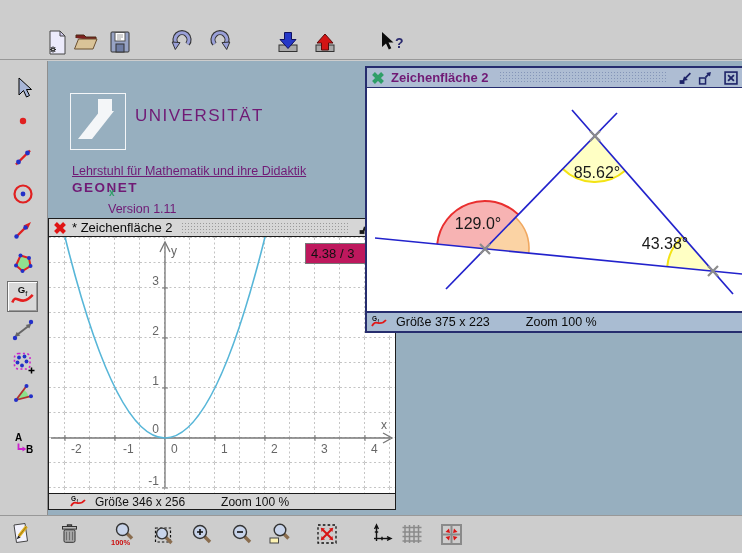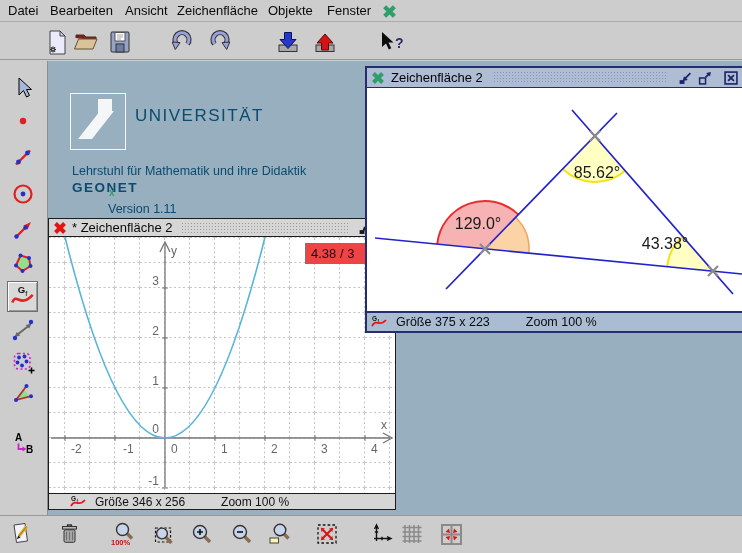--- a/index.html
+++ b/index.html
@@ -21,48 +21,48 @@
              border-right:1px solid #8e8e8e; }
   .tool { position:absolute; left:10px; width:26px; height:26px; }
   .tool-selected-box { position:absolute; left:7px; top:281px; width:31px; height:31px;
     background:#d9d9d9; border:1px solid #6e6e6e;
     box-shadow: inset 1px 1px 0 #ffffff, inset -1px -1px 0 #9a9a9a; }
 
   
   .desktop { position:absolute; left:48px; top:61px; width:694px; height:454px; background:#97afbf; }
   .branding-square { position:absolute; left:70px; top:93px; width:56px; height:57px;
                      border:1px solid #f4f6f8; }
-  .brand-text { position:absolute; color:#0c4a6e; white-space:nowrap; }
+  .brand-text { position:absolute; color:#701a75; white-space:nowrap; }
   .uni1 { left:135px; top:106px; font-size:17px; letter-spacing:1.5px; }
   .uni2 { left:135px; top:125px; font-size:17px; letter-spacing:1.5px; }
-  .dept { left:72px; top:164px; font-size:12.5px; }
+  .dept { left:72px; top:164px; font-size:12.5px;text-decoration:underline; }
   .geonet { left:72px; top:180px; font-size:13.5px; font-weight:bold; letter-spacing:1.5px; }
   .geonet-x { position:absolute; left:109px; top:187px; font-size:10px; font-weight:bold; color:#2f9e68; }
   .version { left:72px; top:202px; font-size:12.5px;margin-left:36px; }
 
   
   .window1 { position:absolute; left:48px; top:218px; width:348px; z-index:2;
              border:1px solid #1c1c1c; background:#d6d6d6; }
   .w1-titlebar { height:18px; display:flex; align-items:center; gap:5px; padding:0 4px;
                  background:#d6d6d6; border-bottom:1px solid #1c1c1c; }
   .w1-title { font-size:13px; color:#0a0a0a; white-space:nowrap; }
   .stipple1 { flex:1; height:12px; margin:0 4px;
     background-image: radial-gradient(circle, #9a9a9a 0.8px, rgba(0,0,0,0) 0.9px);
     background-size:3px 3px; }
   .w1-content { position:relative; width:346px; height:256px; background:#ffffff; overflow:visible; }
   .w1-status { height:16px; display:flex; align-items:center; gap:8px; padding:0 21px;
                border-top:1px solid #1c1c1c; background:#d6d6d6; font-size:12px; }
-  .readout { position:absolute; left:256px; top:6px; width:84px; height:21px; background:#ef4444;
+  .readout { position:absolute; left:256px; top:6px; width:84px; height:21px; background:#be185d;
              border:1px solid #777; font-size:13px; line-height:19px; padding-left:5px; color:#111; }
 
   .window2 { position:absolute; left:365px; top:66px; width:379px; z-index:3;
              border:2px solid #262d6e; background:#aebdd3; }
   .w2-titlebar { height:20px; display:flex; align-items:center; gap:6px; padding:0 4px;
                  background:#aebdd3; border-bottom:1px solid #262d6e; }
-  .w2-title { font-size:13px; color:#000000; white-space:nowrap; }
+  .w2-title { font-size:13px; color:#701a75; white-space:nowrap;font-weight:bold; }
   .stipple2 { flex:1; height:13px; margin:0 4px;
     background-image: radial-gradient(circle, #8495b8 0.8px, rgba(0,0,0,0) 0.9px);
     background-size:3px 3px; }
   .w2-content { position:relative; width:375px; height:223px; background:#ffffff; }
   .w2-status { height:20px; display:flex; align-items:center; gap:8px; padding:0 4px;
                border-top:2px solid #262d6e; background:#a9bcd2; font-size:12.5px; color:#0a0a0a; }
   .winbtn { width:14px; height:14px; }
   .statusgap { width:20px; }
 
   
@@ -71,33 +71,20 @@
   .bbtn { position:absolute; top:521px; width:30px; height:30px; }
 
   .plot-label { font-size:12px; fill:#666; }
   .angle-label { font-size:16px; fill:#1a1a1a; }
 </style>
 </head>
 <body>
 
 <div id="app">
 
-  <div class="menubar">
-    <span class="menu-item" style="left:8px">Datei</span>
-    <span class="menu-item" style="left:50px">Bearbeiten</span>
-    <span class="menu-item" style="left:125px">Ansicht</span>
-    <span class="menu-item" style="left:177px">Zeichenfläche</span>
-    <span class="menu-item" style="left:268px">Objekte</span>
-    <span class="menu-item" style="left:327px">Fenster</span>
-    <span style="position:absolute;left:382px;top:4px">
-      <svg width="15" height="15" viewBox="0 0 14 14">
-          <path d="M2.5 2.5L11.5 11.5M11.5 2.5L2.5 11.5" stroke="#2f9e68" stroke-width="4"></path>
-        </svg>
-    </span>
-  </div>
 
   <div class="toolbar-top"></div>
 
   <span class="tbtn" style="left:44px;top:29px">
     <svg width="26" height="26" viewBox="0 0 26 26">
       <path d="M6 2h10l5 5v18H6z" fill="#ecebfb" stroke="#444"></path>
       <path d="M16 2v5h5z" fill="#cfc9ee" stroke="#444"></path>
       <g stroke="#222" stroke-width="1.2">
         <path d="M9 17.5v6M6 20.5h6M6.8 18.3l4.4 4.4M11.2 18.3l-4.4 4.4"></path>
       </g>

